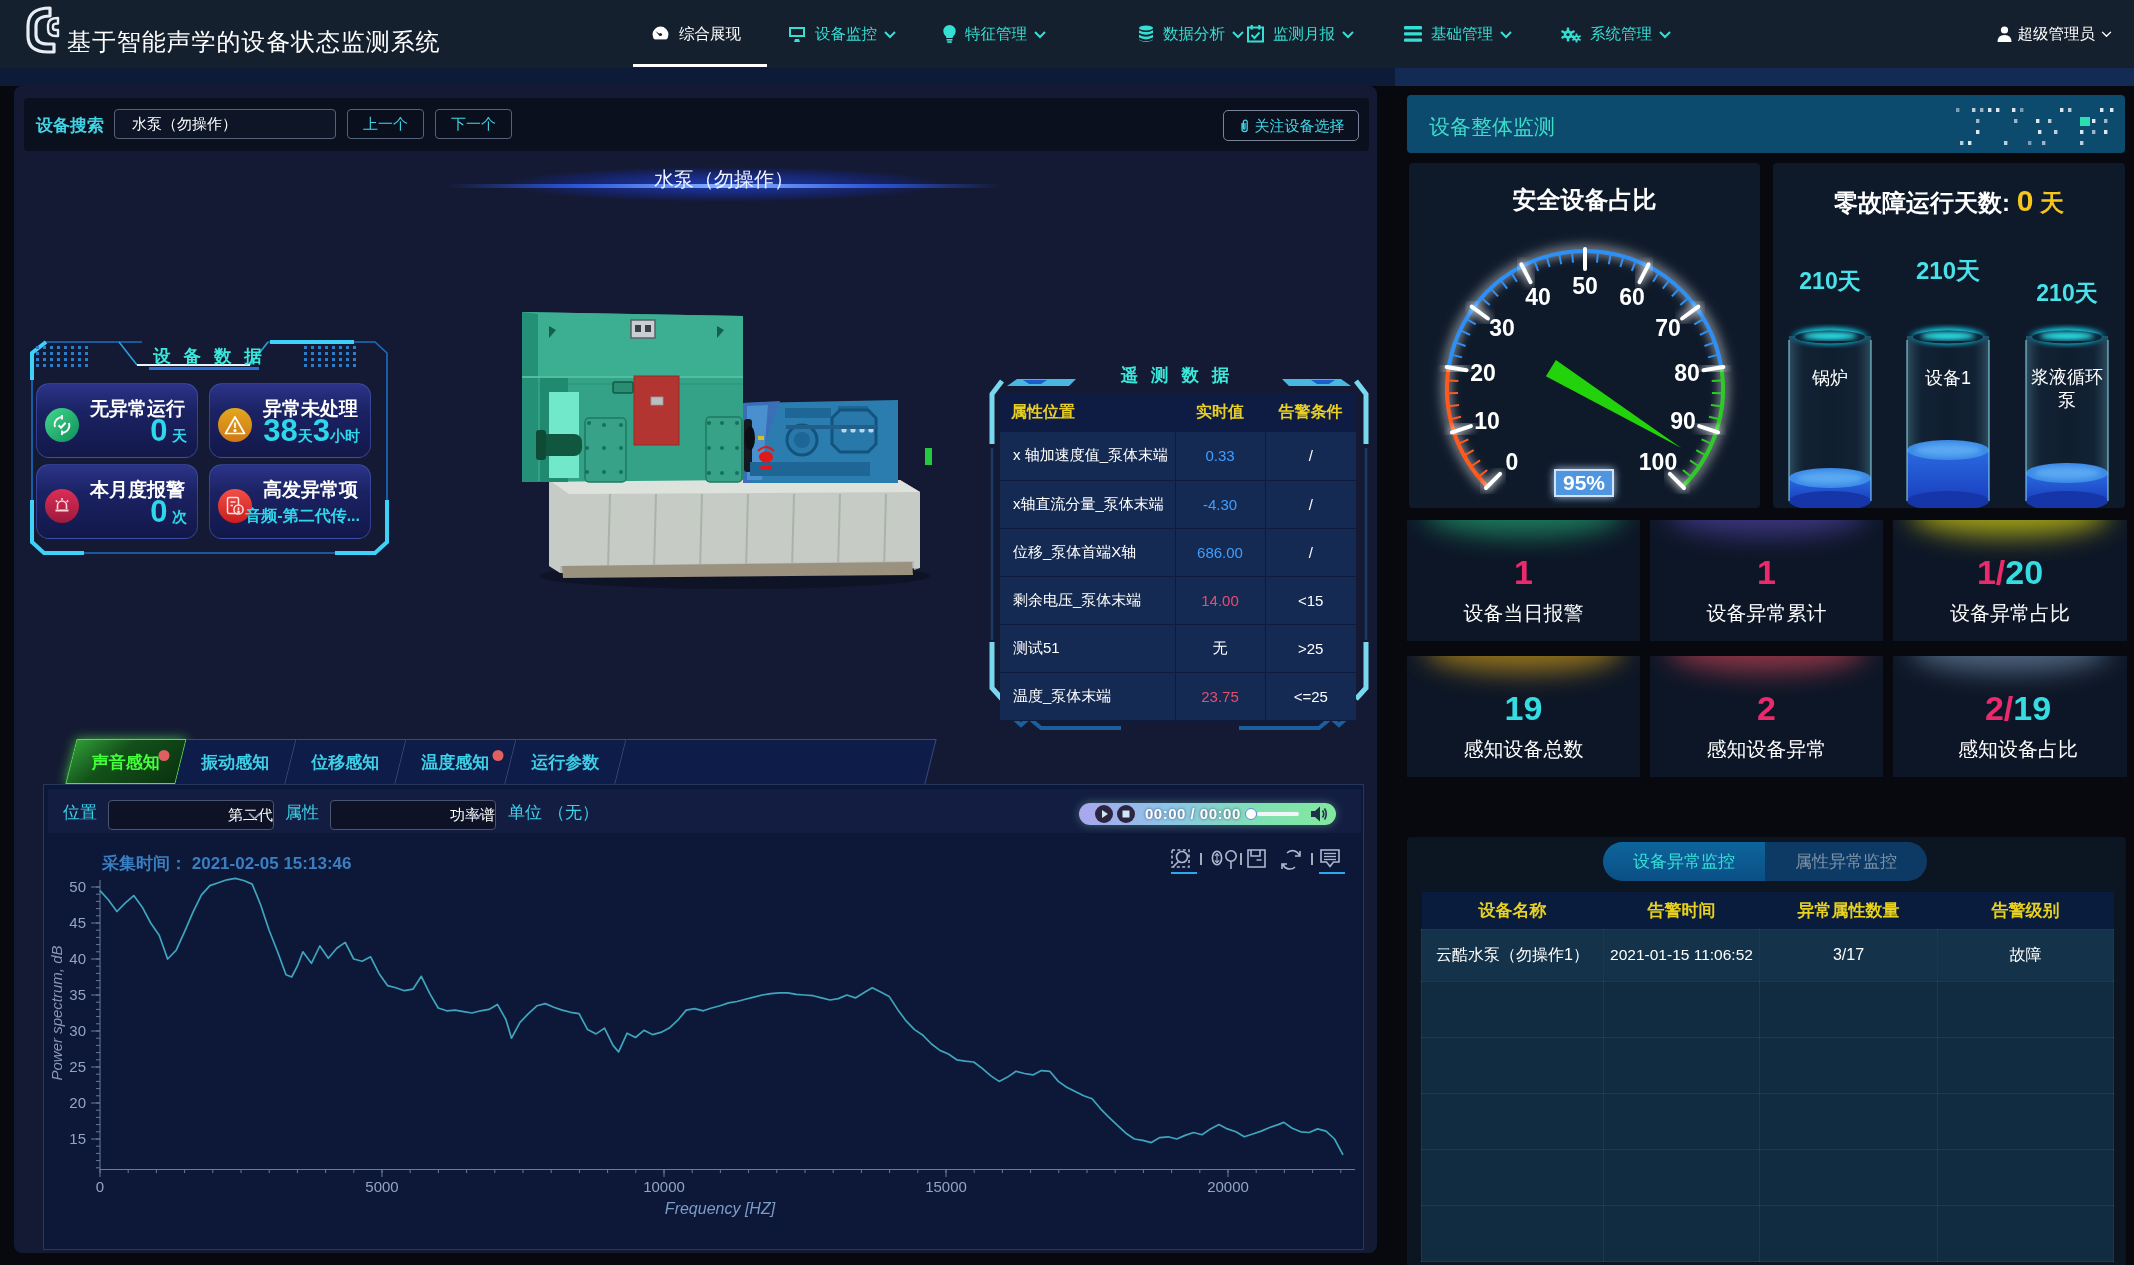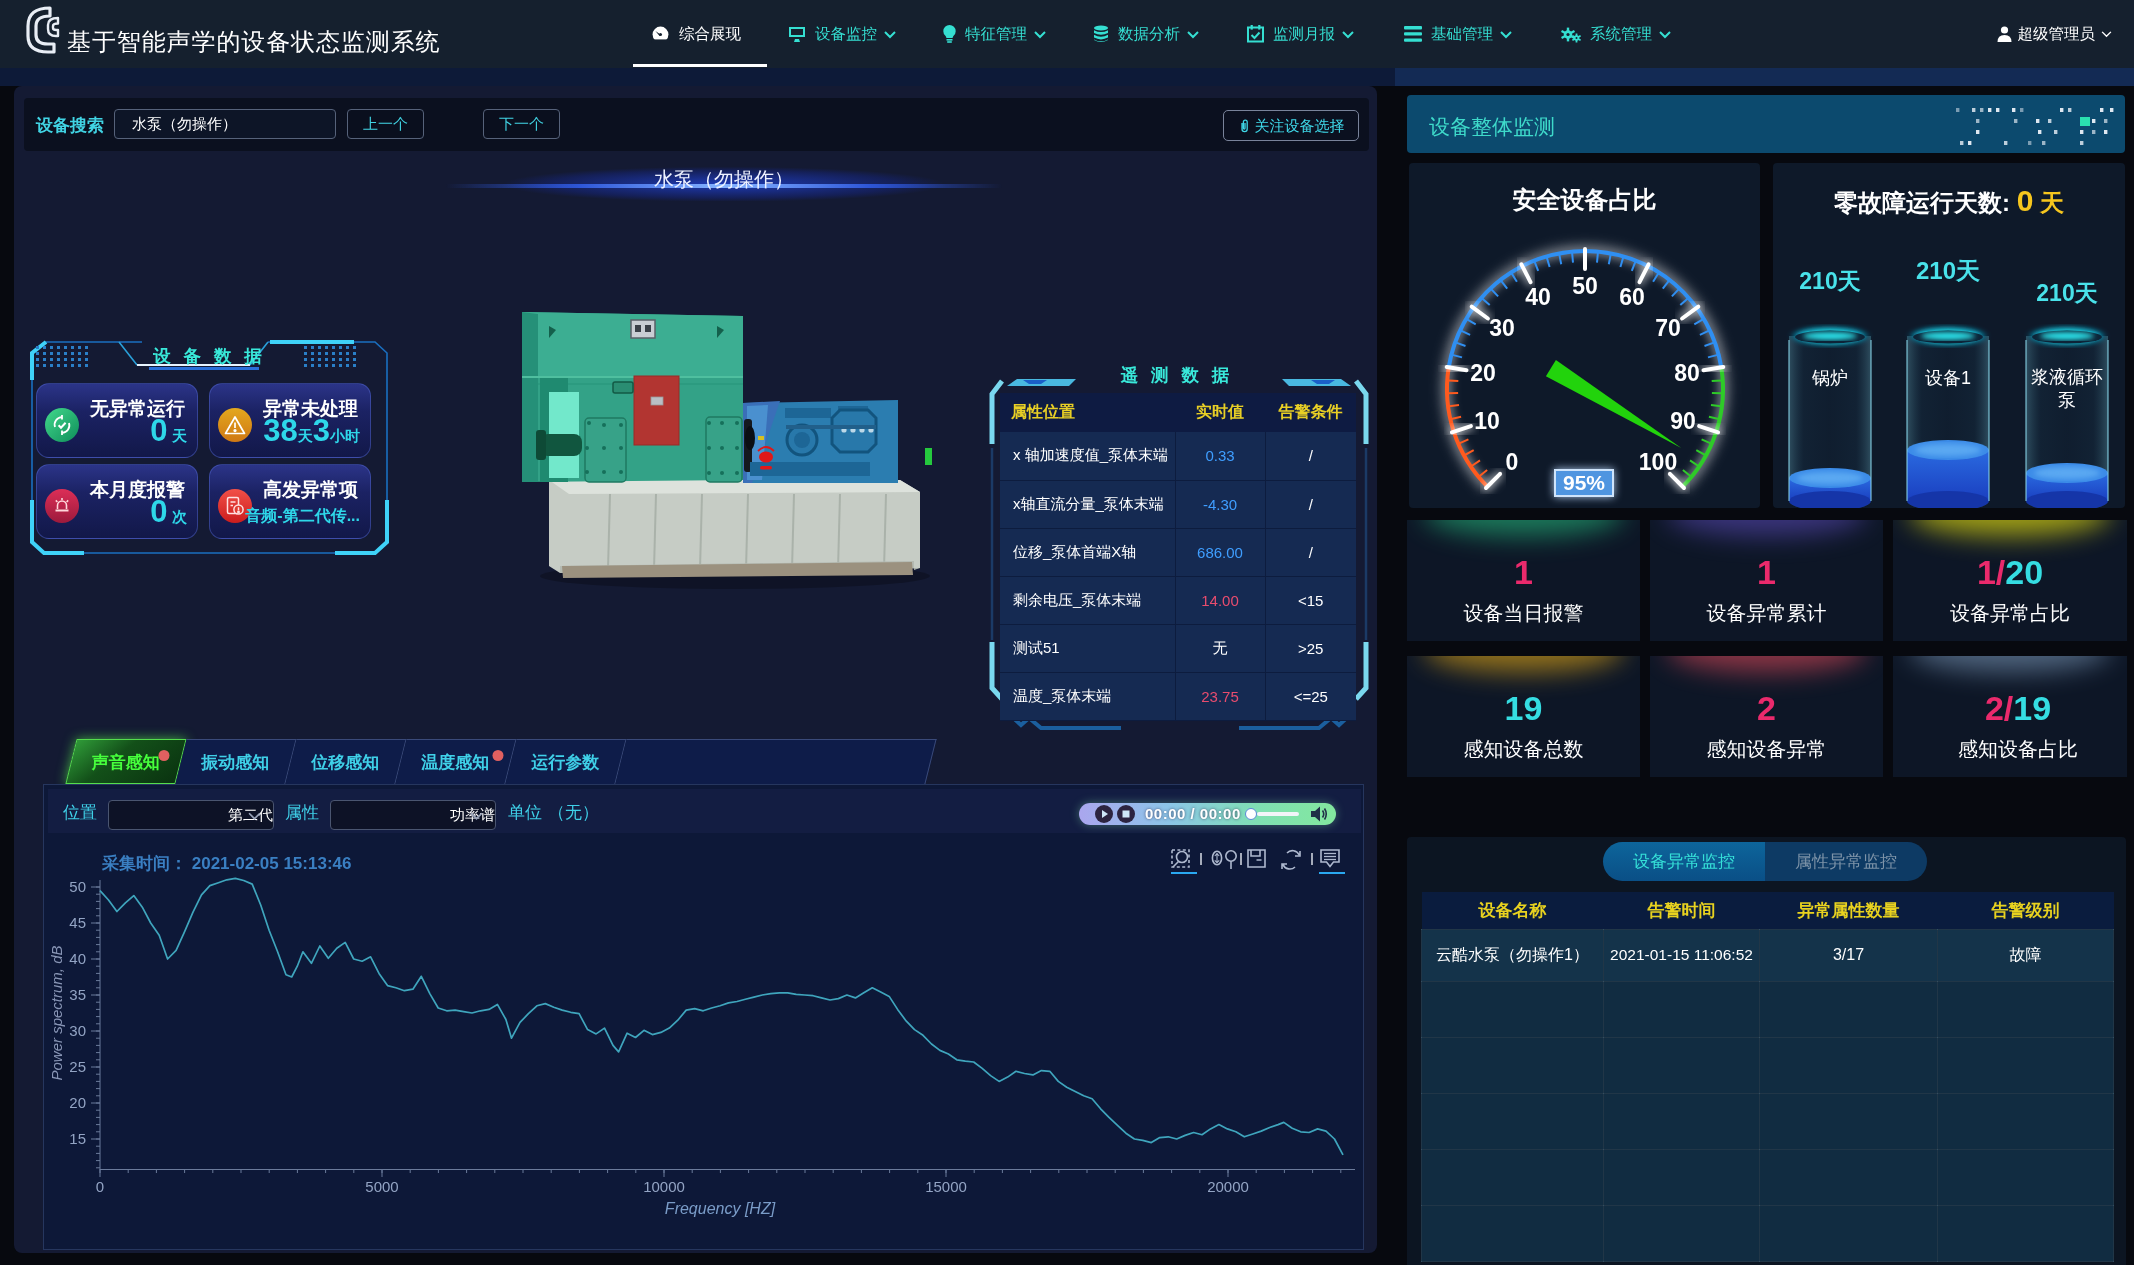--- a/index.html
+++ b/index.html
@@ -134,21 +134,21 @@
         <svg width="13" height="18" viewBox="0 0 13 18">
           <path d="M6.5 0 A 6.2 6.2 0 0 1 12.7 6.2 Q12.7 9.2 10.4 11 L9.5 13 h-6 L2.6 11 Q0.3 9.2 0.3 6.2 A 6.2 6.2 0 0 1 6.5 0 Z" fill="#35dfd2"></path>
           <rect x="3.5" y="14" width="6" height="1.6" fill="#35dfd2"></rect>
           <rect x="4.2" y="16.2" width="4.6" height="1.6" fill="#35dfd2"></rect>
         </svg>
       </span>
     特征管理<span class="chev"><svg width="12" height="8" viewBox="0 0 12 8">
           <path d="M1 1 L6 6 L11 1" fill="none" stroke="#35dfd2" stroke-width="2"></path>
         </svg></span>
   </div>
-  <div class="nav" style="left:1093px;justify-content:center;">
+  <div class="nav" style="left:1138px;justify-content:center;">
     <span class="ic">
         <svg width="16" height="18" viewBox="0 0 16 18">
           <ellipse cx="8" cy="3" rx="7" ry="2.6" fill="#35dfd2"></ellipse>
           <path d="M1 5.2 Q8 9 15 5.2 V8 Q8 11.6 1 8 Z" fill="#35dfd2"></path>
           <path d="M1 9.8 Q8 13.6 15 9.8 V12.6 Q8 16.2 1 12.6 Z" fill="#35dfd2"></path>
           <path d="M1 14.4 Q8 18.2 15 14.4 V15 Q8 18.8 1 15 Z" fill="#35dfd2"></path>
         </svg>
       </span>
     数据分析<span class="chev"><svg width="12" height="8" viewBox="0 0 12 8">
           <path d="M1 1 L6 6 L11 1" fill="none" stroke="#35dfd2" stroke-width="2"></path>
@@ -216,21 +216,21 @@
       </svg>
   </div>
   <div id="nav-underline"></div>
 </div>
 
 <div id="left">
   <div id="searchbar">
     <div class="lbl">设备搜索</div>
     <div id="sinput">水泵（勿操作）</div>
     <div class="sbtn" style="left:323px;width:77px;">上一个</div>
-    <div class="sbtn" style="left:411px;width:77px;margin-left:48px;">下一个</div>
+    <div class="sbtn" style="left:411px;width:77px;">下一个</div>
     <div id="sfocus"><svg style="vertical-align:-2px;margin-right:4px;" width="13" height="14" viewBox="0 0 13 14">
           <path d="M4 4 v6 a2.6 2.6 0 0 0 5.2 0 V3 a1.9 1.9 0 0 0 -3.8 0 v6.3 a0.8 0.8 0 0 0 1.6 0 V4" fill="none" stroke="#3fd8e8" stroke-width="1.3"></path>
         </svg>关注设备选择</div>
   </div>
   <div id="streak">
       <div class="glow"></div>
       <div class="line"></div>
     </div>
   <div id="dtitle">水泵（勿操作）</div>
 

